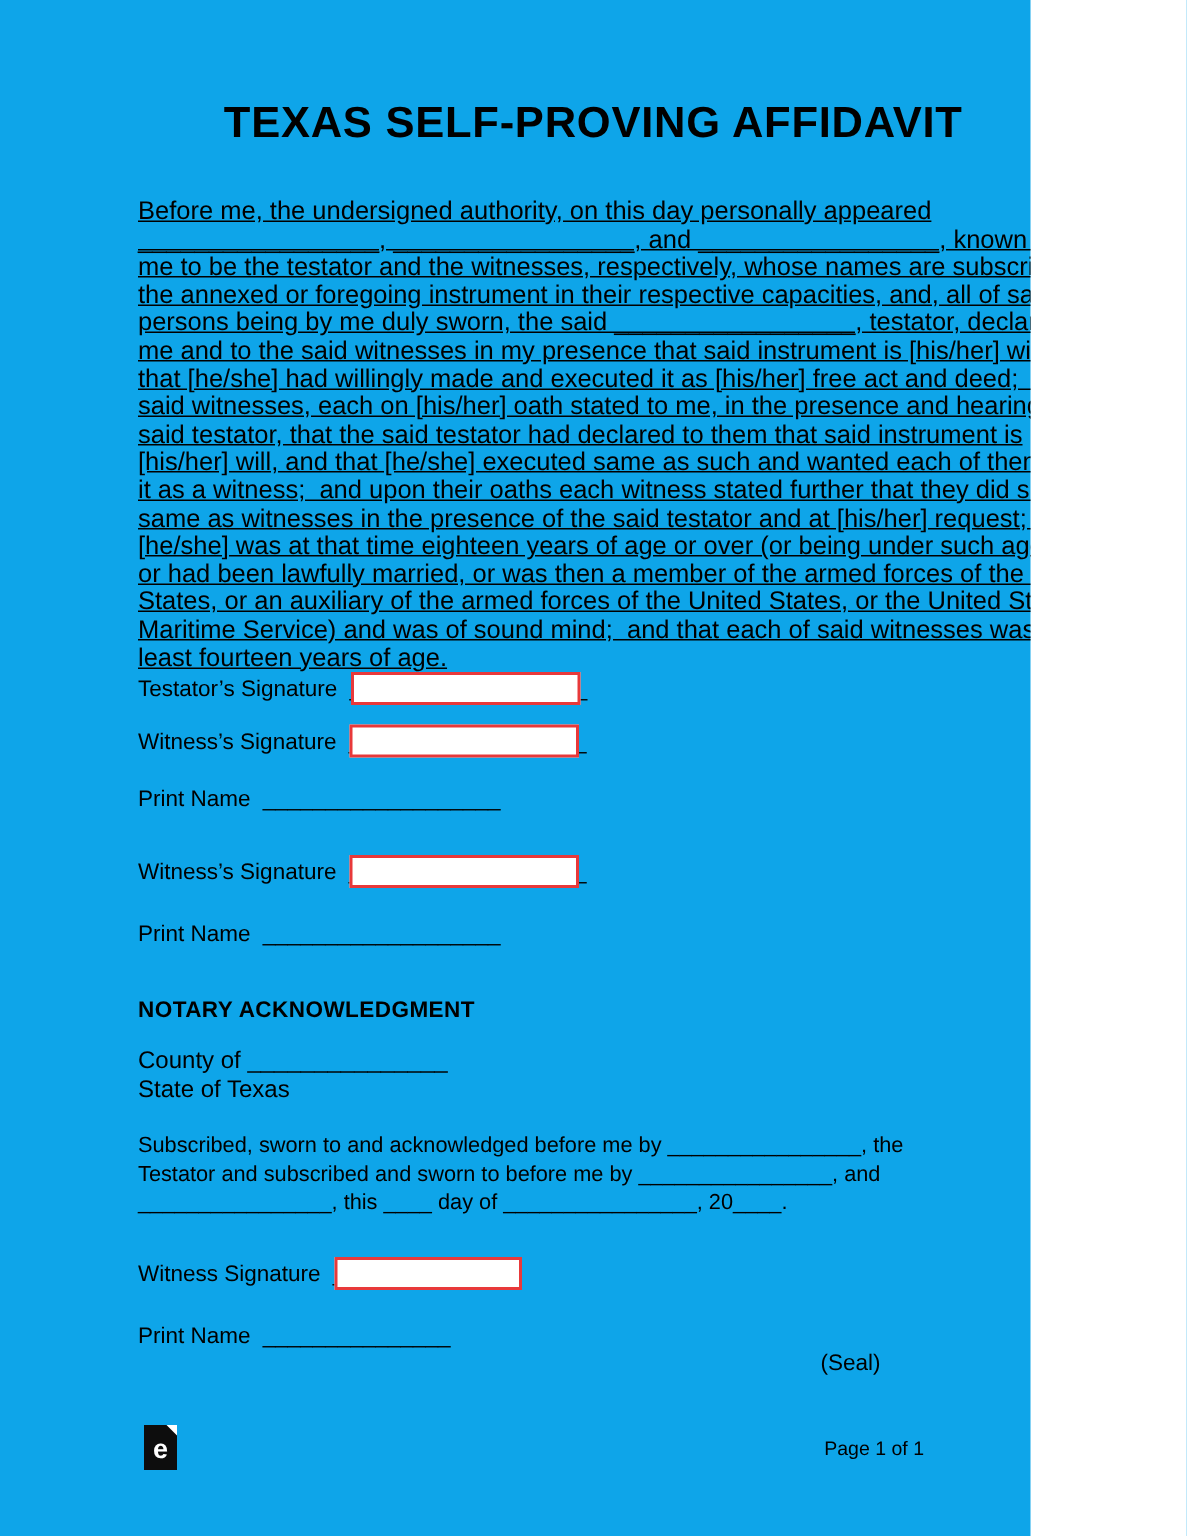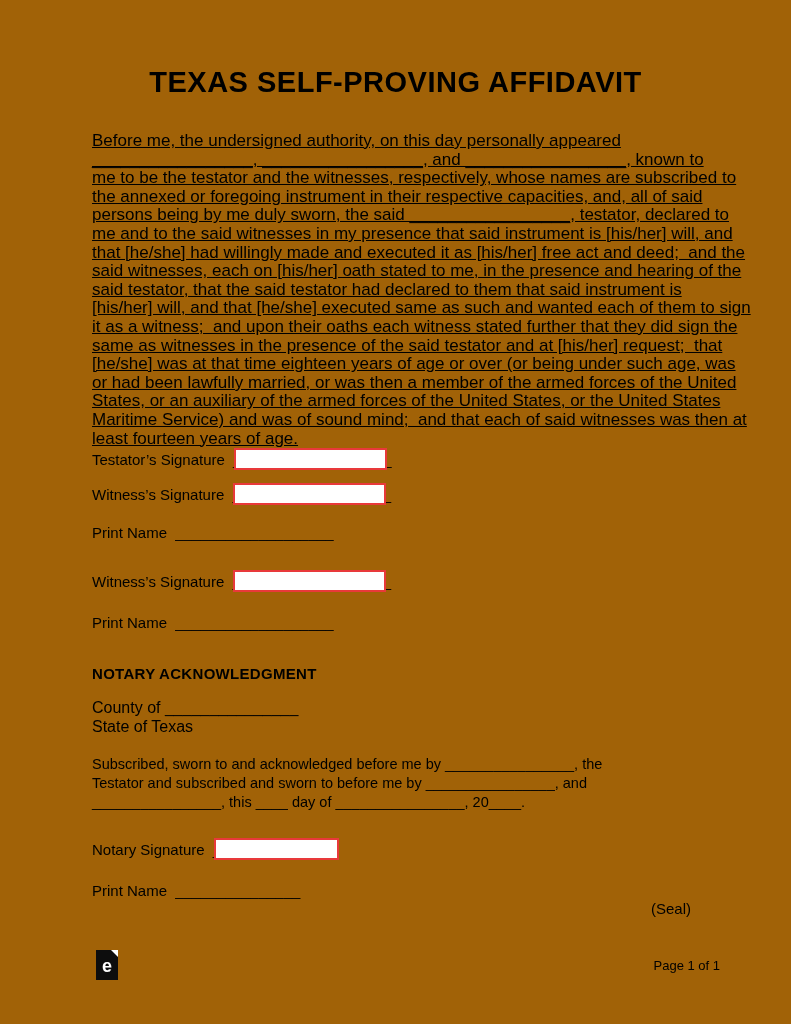--- a/index.html
+++ b/index.html
@@ -5,23 +5,23 @@
   :root {
     --field-red: #e8393a;
     --ink: #000000;
   }
   * { margin: 0; padding: 0; box-sizing: content-box; }
   html, body { background: #ffffff; }
   body { font-family: "Liberation Sans", sans-serif; color: var(--ink); }
 
   .page {
     position: relative;
-    width: 791px;
+    width: 687px;
     height: 1024px;
-    background: #a16207;
+    background: #0ea5e9;
     overflow: hidden;
   }
 
   .doc-title {
     position: absolute;
     top: 66px;
     left: 0;
     width: 791px;
     text-align: center;
     font-size: 29px;
@@ -207,21 +207,21 @@
   <div class="notary-heading">NOTARY ACKNOWLEDGMENT</div>
 
   <div class="county-block">County of _______________
 State of Texas</div>
 
   <div class="notary-para">Subscribed, sworn to and acknowledged before me by ________________, the
 Testator and subscribed and sworn to before me by ________________, and
 ________________, this ____ day of ________________, 20____.</div>
 
   <div class="sig-row" style="top:840px">
-    <span class="lbl">Notary Signature</span>
+    <span class="lbl">Witness Signature</span>
     <span class="line-wrap">
       <span class="blank">_______________</span>
       <span class="red-box narrow"></span>
     </span>
   </div>
 
   <div class="sig-row plain-row" style="top:881px">
     <span class="lbl">Print Name</span>
     <span class="line-wrap">
       <span class="blank">_______________</span>

